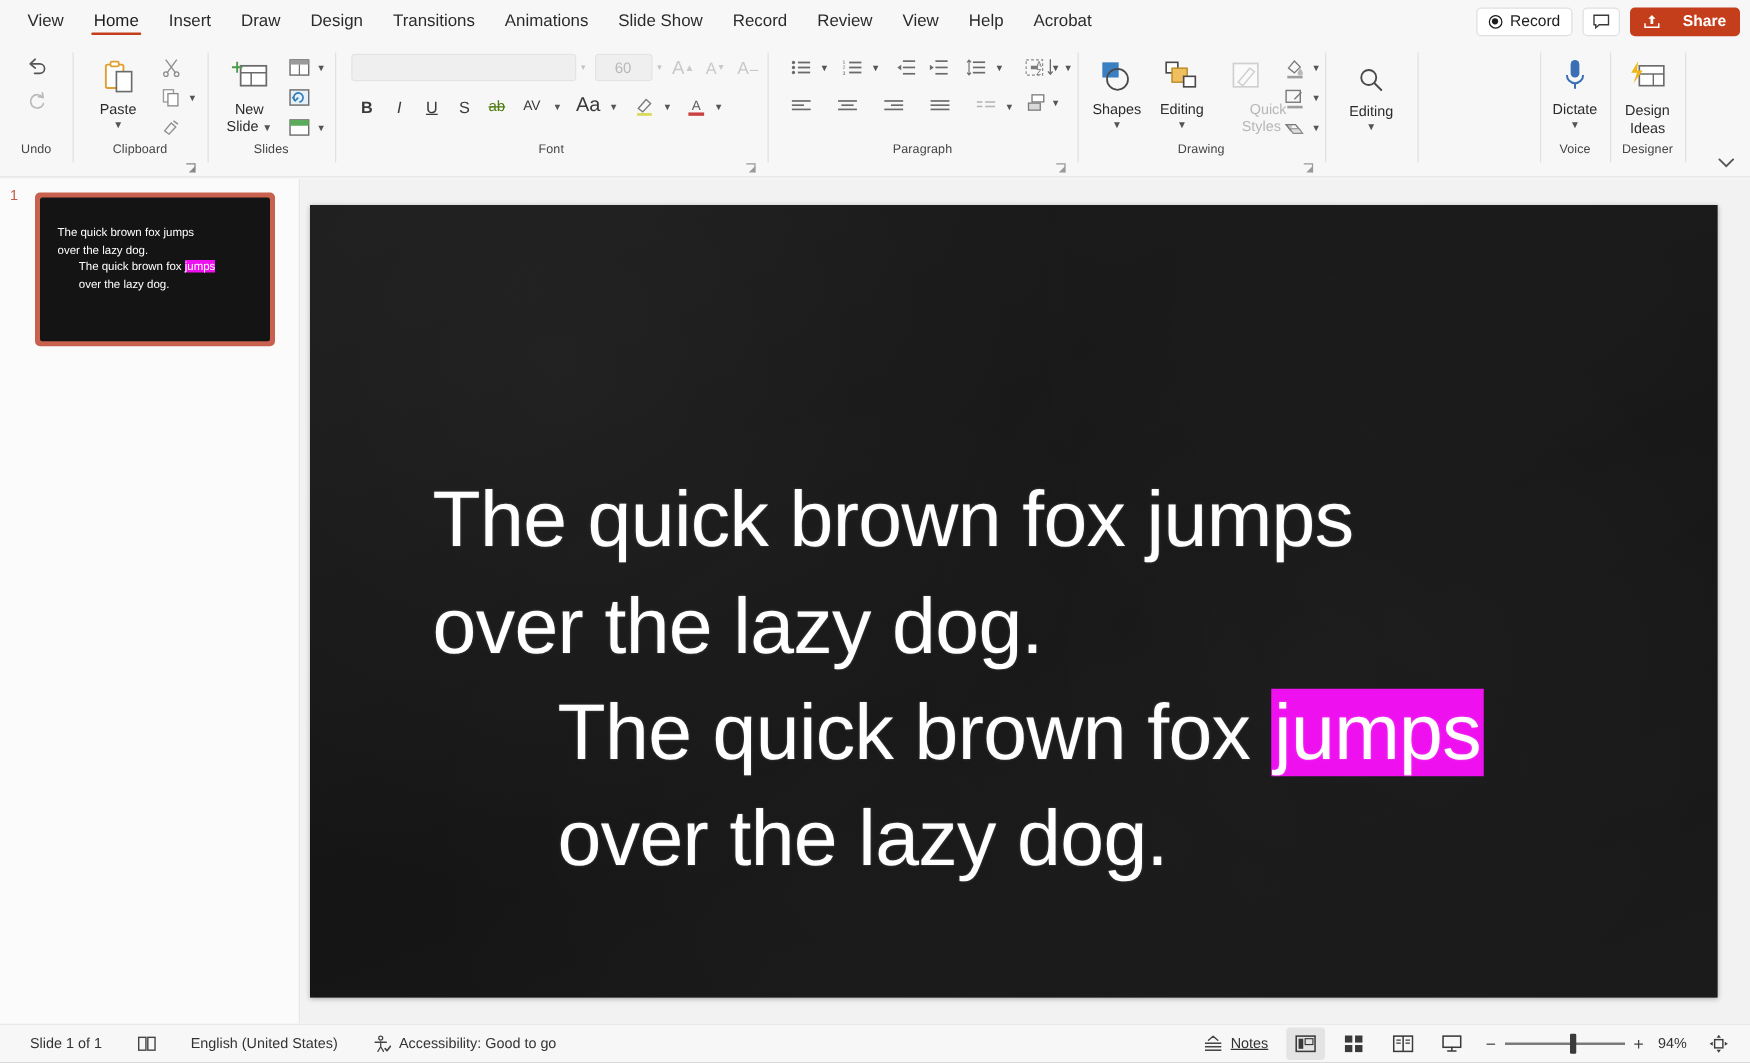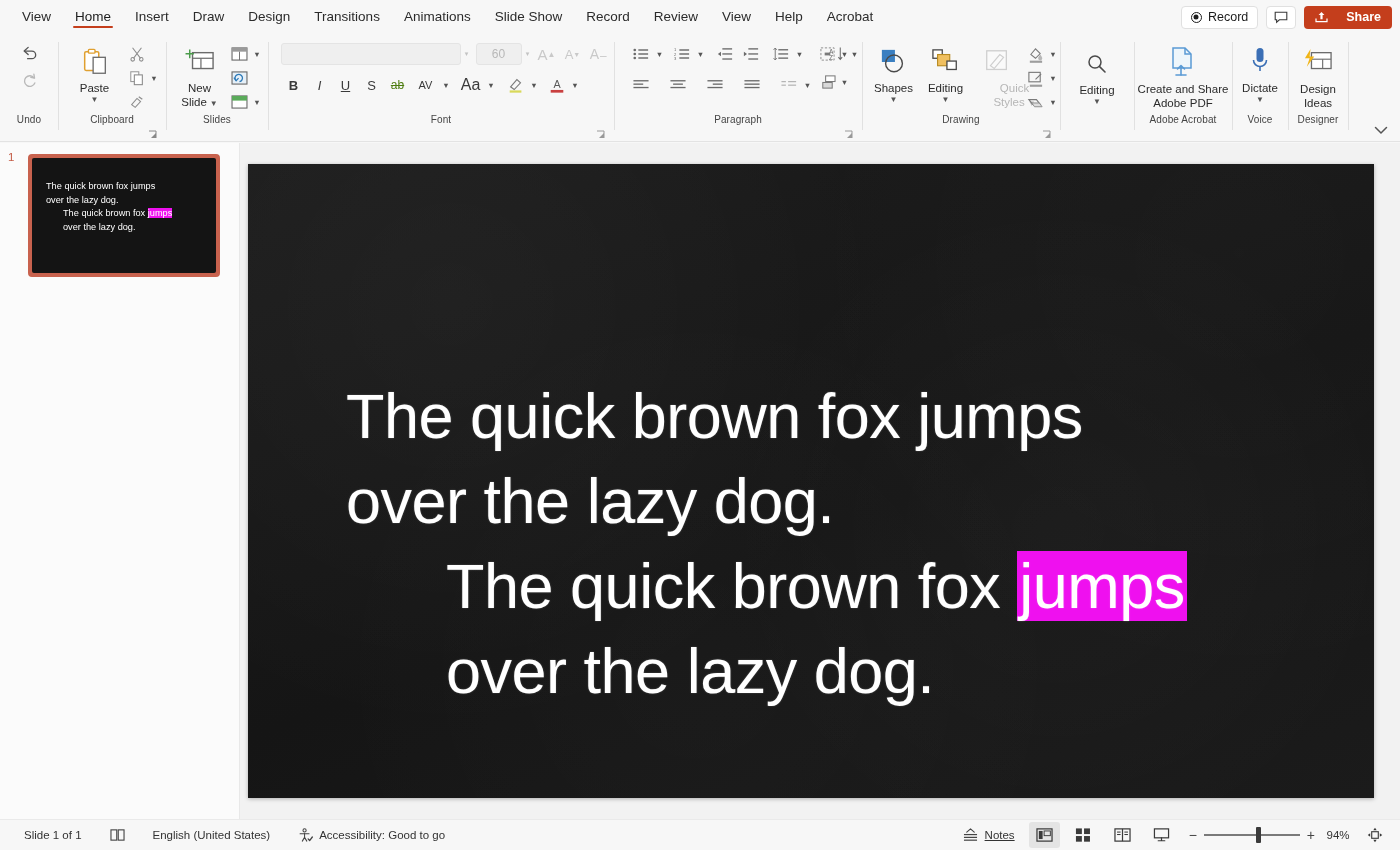--- a/index.html
+++ b/index.html
@@ -636,39 +636,20 @@
             </svg>
           </span>
           <span class="cap">Editing</span>
           <span class="chev">▼</span>
         </div>
       </div>
       <div class="glabel"></div>
     </div>
     <div class="gsep" style="left:1134px;"></div>
 
-    <div class="rgroup" style="left:1134px; width:98px;">
-      <div class="gbody" style="padding-top:6px;">
-        <div class="bigbtn" style="width:96px;">
-          <span class="ic">
-            <svg width="30" height="32" viewBox="0 0 30 32">
-              <path d="M5 2 h12 l6 6 v14 h-18 z" fill="#eef6fb" stroke="#5b9bd5" stroke-width="1.5"></path>
-              <path d="M17 2 v6 h6" fill="none" stroke="#5b9bd5" stroke-width="1.5"></path>
-              <path d="M13 29 v-9 M9.5 23 L13 19.5 L16.5 23" fill="none" stroke="#5b9bd5" stroke-width="1.6" stroke-linecap="round" stroke-linejoin="round"></path>
-              <path d="M8 29 h10" stroke="#5b9bd5" stroke-width="1.6" stroke-linecap="round"></path>
-            </svg>
-          </span>
-          <span class="cap" style="line-height:1.25;">
-            <span>Create and Share</span><br>
-            <span>Adobe PDF</span>
-          </span>
-        </div>
-      </div>
-      <div class="glabel">Adobe Acrobat</div>
-    </div>
     <div class="gsep" style="left:1232px;"></div>
 
     <div class="rgroup" style="left:1232px; width:56px;">
       <div class="gbody" style="padding-top:6px;">
         <div class="bigbtn" style="width:54px;">
           <span class="ic">
             <svg width="24" height="32" viewBox="0 0 24 32">
               <rect x="8.5" y="2" width="7" height="14" rx="3.5" fill="#3b6fb5"></rect>
               <path d="M5.5 14 a6.5 6.5 0 0 0 13 0" fill="none" stroke="#3b6fb5" stroke-width="1.6"></path>
               <path d="M12 20.5 V25" stroke="#3b6fb5" stroke-width="1.6"></path>

